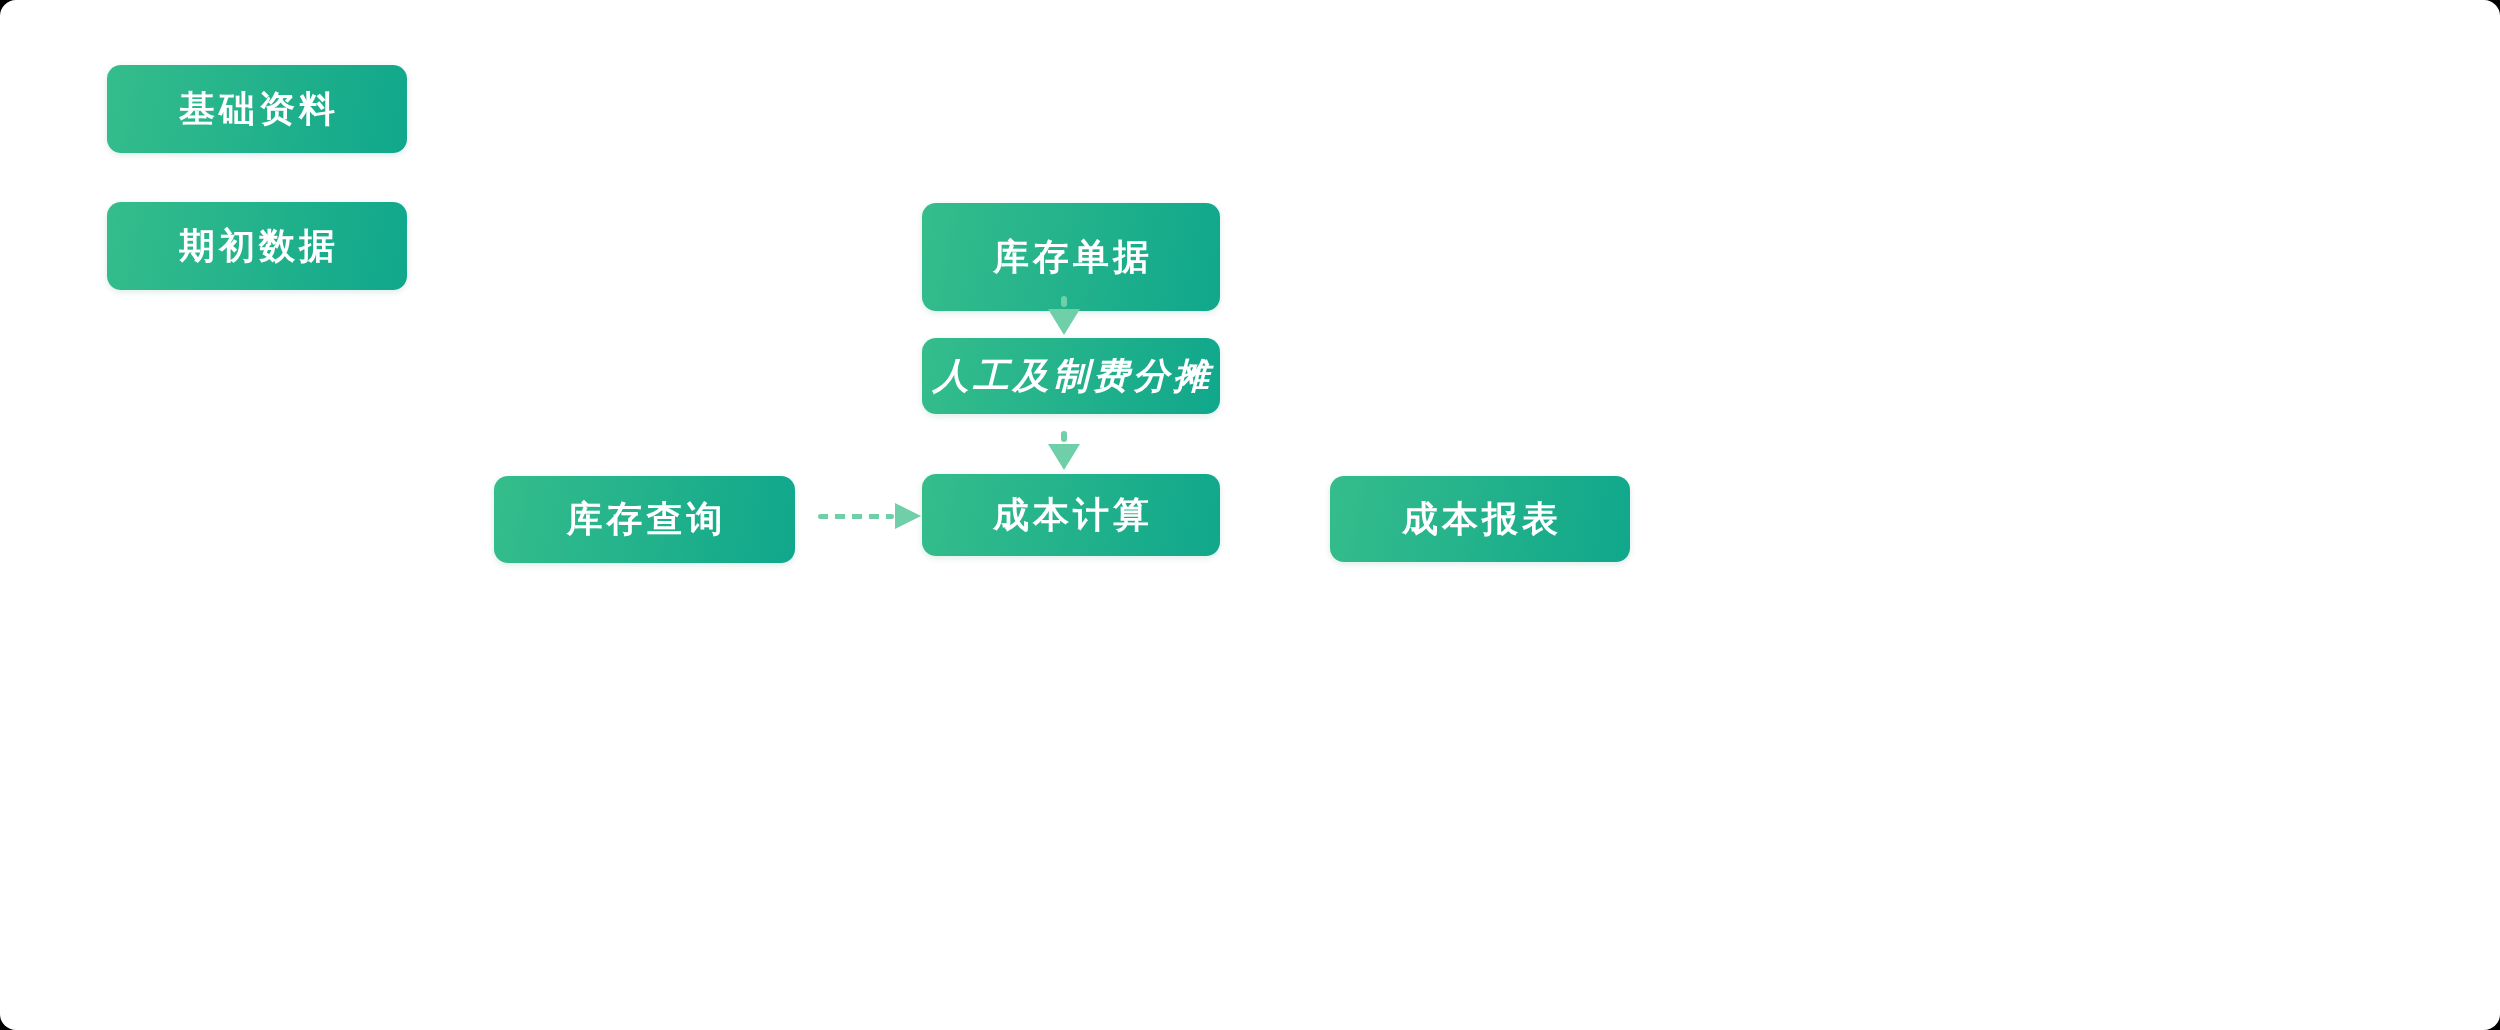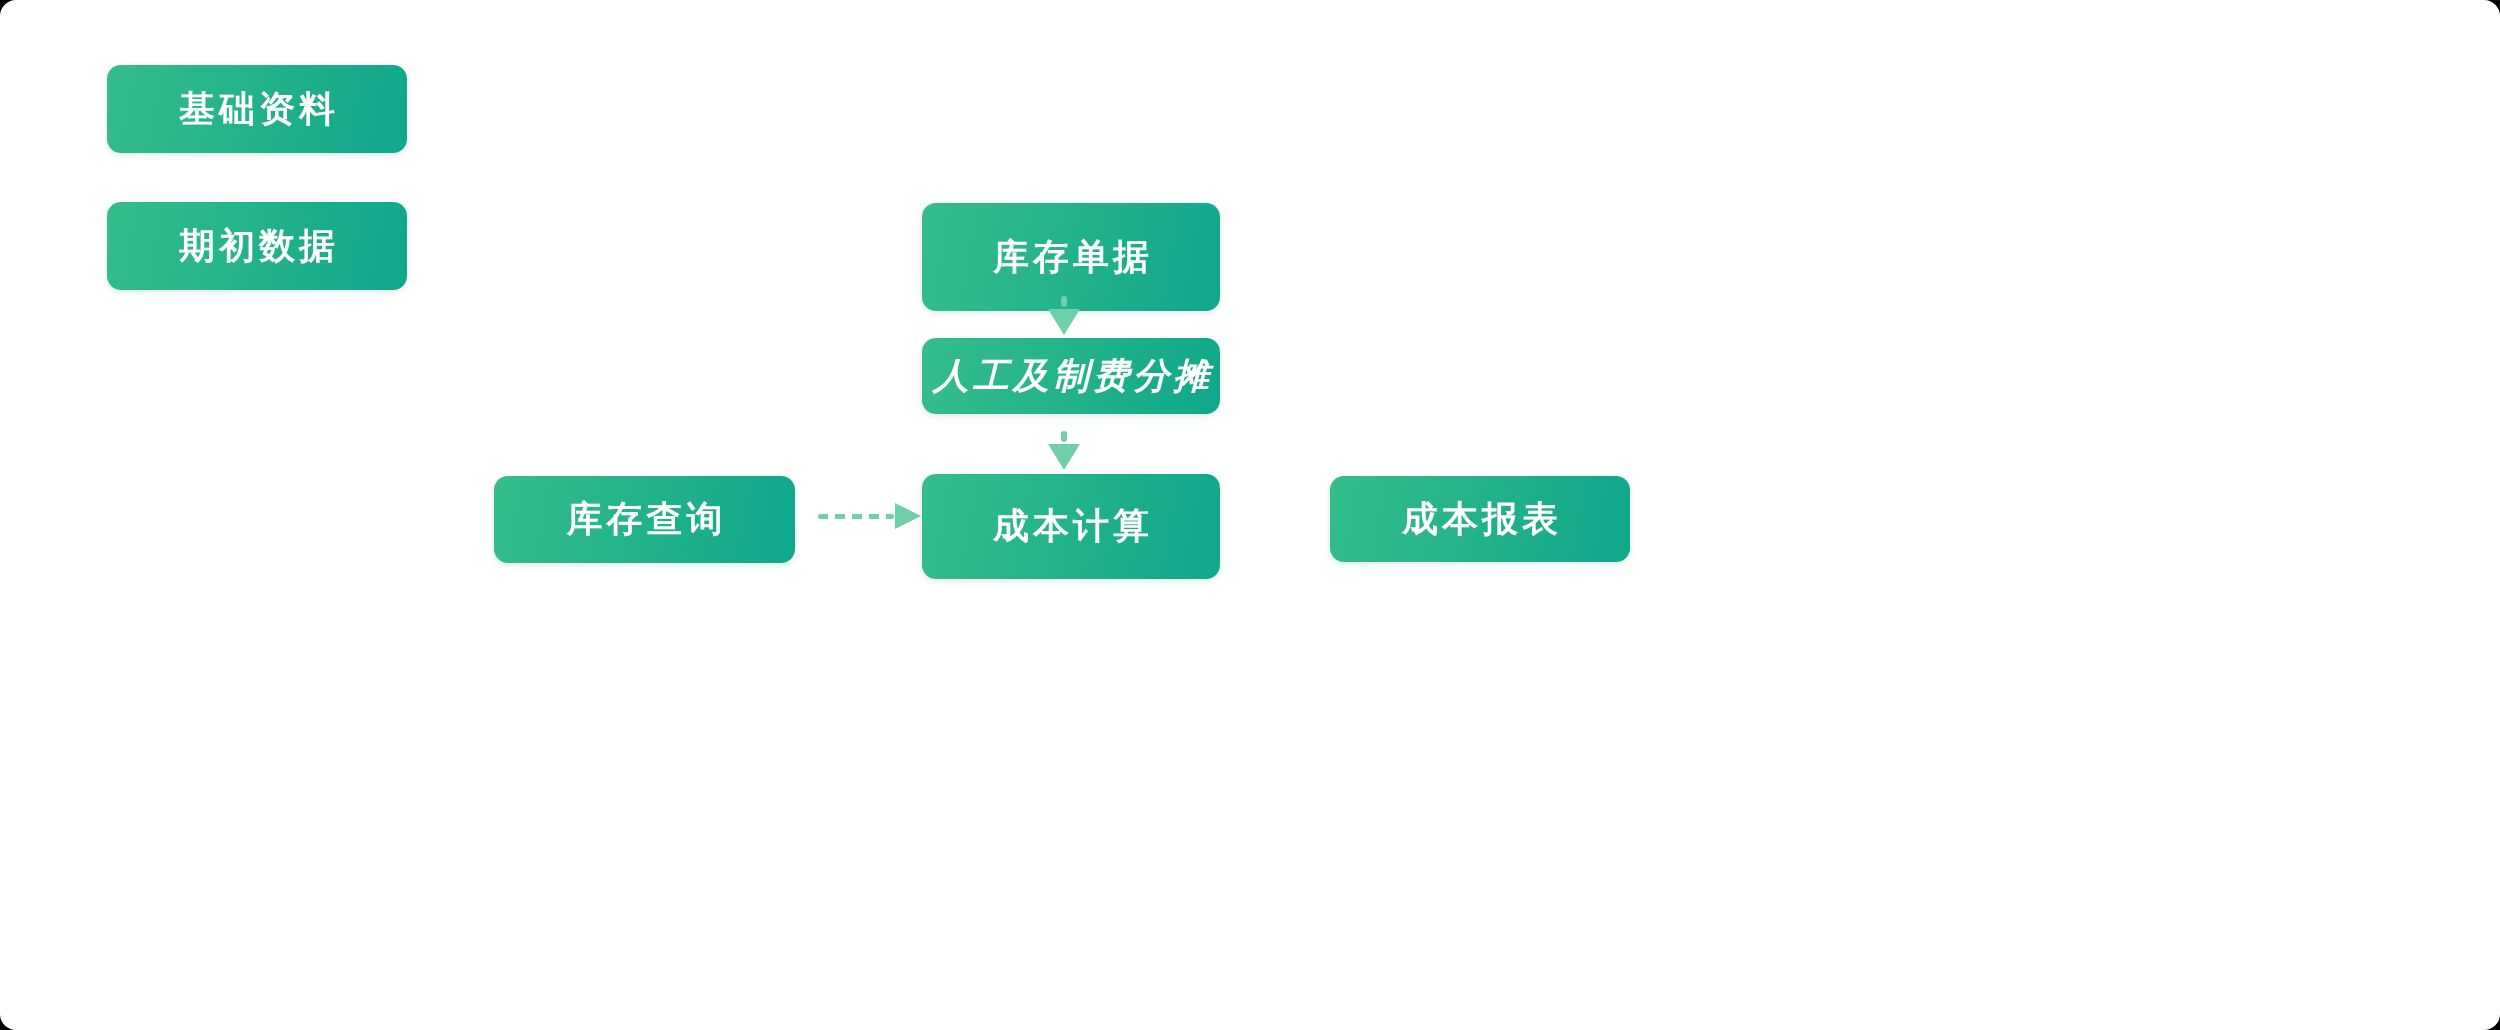--- a/index.html
+++ b/index.html
@@ -32,21 +32,21 @@
     text-indent: 4px; 
     cursor: pointer;
     box-shadow: 0 2px 6px rgba(20, 120, 95, 0.15);
     white-space: nowrap;
   }
   
   .n-basic     { left: 107px; top:  65px; width: 300px; height: 88px; }
   .n-opening   { left: 107px; top: 202px; width: 300px; height: 88px; text-align: right; }
   .n-invdocs   { left: 922px; top: 203px; width: 298px; height: 108px; }
   .n-labor     { left: 922px; top: 338px; width: 298px; height: 76px; font-style: italic; }
-  .n-costcalc  { left: 922px; top: 474px; width: 298px; height: 105px; }
+  .n-costcalc  { left: 922px; top: 474px; width: 298px; height: 82px; }
   .n-invquery  { left: 494px; top: 476px; width: 301px; height: 87px; }
   .n-report    { left: 1330px; top: 476px; width: 300px; height: 86px; }
 
   
   .v-dash {
     position: absolute;
     width: 6px;
     height: 11px;
     border-radius: 3px;
     background: var(--arrow-color, #6FCFA8);

